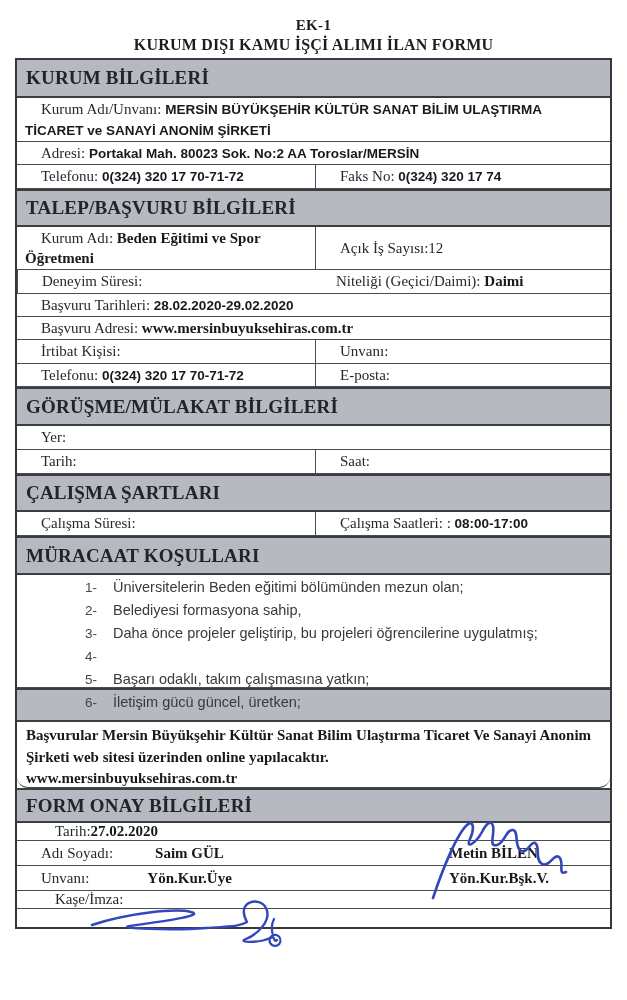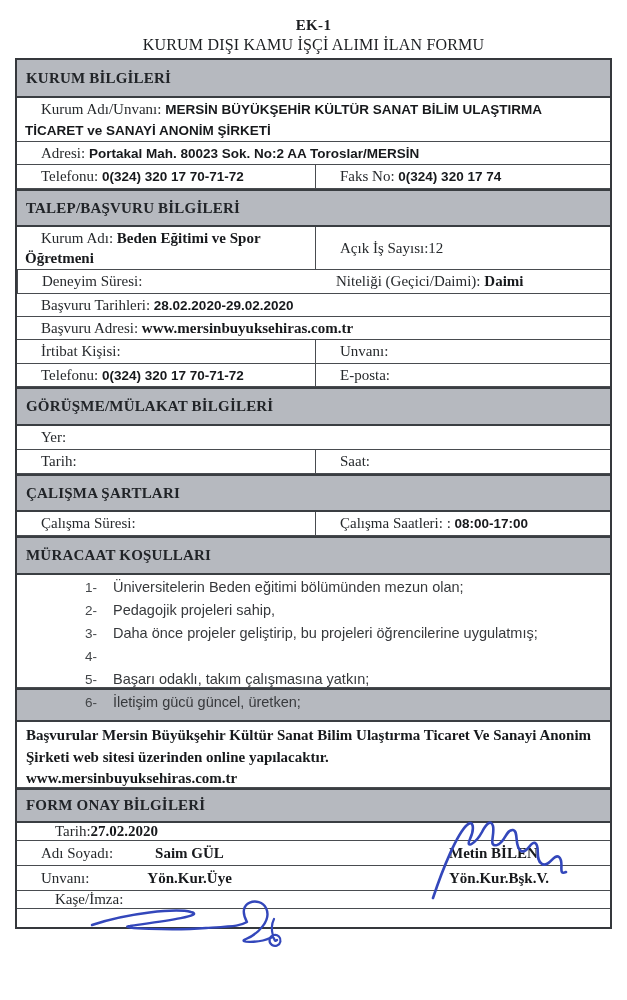--- a/index.html
+++ b/index.html
@@ -8,33 +8,33 @@
     width:627px; height:1000px;
     font-family:"Liberation Serif", serif;
     color:#1b1d20;
     position:relative;
     overflow:hidden;
   }
   .page { position:relative; width:627px; height:1000px; }
 
   .titleblock { text-align:center; padding-top:15px; line-height:20px; }
   .title-1 { font-weight:bold; font-size:15px; letter-spacing:.3px; }
-  .title-2 { font-weight:normal; font-size:16px; letter-spacing:.2px; }
+  .title-2 { font-weight:bold; font-size:16px; letter-spacing:.2px; }
 
   .formtable {
     position:absolute; left:15px; top:58px; width:597px;
     border:2px solid #35383c;
     background:#fff;
   }
   .band {
     height:38px; display:flex; align-items:center;
     background:#b6b9bf;
     border-top:2px solid #3a3e42; border-bottom:2px solid #3a3e42;
     padding-left:9px;
-    font-weight:bold; font-size:15px; letter-spacing:.2px;
+    font-weight:bold; font-size:19px; letter-spacing:.2px;
     color:#212428;
   }
   .band:first-child { border-top:none; }
   .band.h35 { height:35px; }
   .band.h39 { height:39px; }
   .band.h34 { height:34px; }
 
   .row { display:flex; align-items:center; border-bottom:1px solid #494c50; font-size:15px; }
   .row:last-child { border-bottom:none; }
   .cell { padding:1px 8px; }
@@ -43,21 +43,21 @@
   .full { flex:1; }
   .wrapcell { display:block; line-height:20px; padding-top:2px; padding-bottom:2px; }
 
   .lbl { font-family:"Liberation Serif", serif; color:#26292c;margin-left:16px; }
   .val-sans { font-family:"Liberation Sans", sans-serif; font-weight:bold; font-size:13.5px; color:#17191c; }
   .val-serif { font-family:"Liberation Serif", serif; font-weight:bold; color:#17191c; }
   .val-plain { font-family:"Liberation Serif", serif; color:#26292c; }
 
   .h23 { height:23px; } .h24 { height:24px; } .h25 { height:25px; }
   .h26 { height:18px;padding-left:14px; } .h43 { height:43px; } .h44 { height:44px; }
-  .h66 { height:66px; } .h113 { height:113px; }
+  .h66 { height:66px;border-radius:11px; } .h113 { height:113px; }
 
   .list-cell { display:block; padding-top:29px; font-family:"Liberation Sans", sans-serif; font-size:14.5px; color:#37393c; }
   .list-row { display:flex; line-height:23px; }
   .list-num { width:28px; flex:0 0 28px; margin-left:60px; text-align:left; font-size:13.5px; color:#44474a; }
   .list-text { flex:1; }
 
   .para-cell { display:block; padding:6px 9px 0 9px; font-weight:bold; font-size:15px; line-height:21.5px; color:#17191c; }
 
   .onay-right { position:absolute; left:432px; }
   .onay-row { position:relative; }
@@ -186,21 +186,21 @@
       <span>MÜRACAAT KOŞULLARI</span>
     </div>
     <div class="row h113">
       <div class="cell full list-cell">
         <div class="list-row">
           <span class="list-num">1-</span>
           <span class="list-text">Üniversitelerin Beden eğitimi bölümünden mezun olan;</span>
         </div>
         <div class="list-row">
           <span class="list-num">2-</span>
-          <span class="list-text">Pedagojik projeleri sahip,</span>
+          <span class="list-text">Belediyesi formasyona sahip,</span>
         </div>
         <div class="list-row">
           <span class="list-num">3-</span>
           <span class="list-text">Daha önce projeler geliştirip, bu projeleri öğrencilerine uygulatmış;</span>
         </div>
         <div class="list-row">
           <span class="list-num">4-</span>
         </div>
         <div class="list-row">
           <span class="list-num">5-</span>

